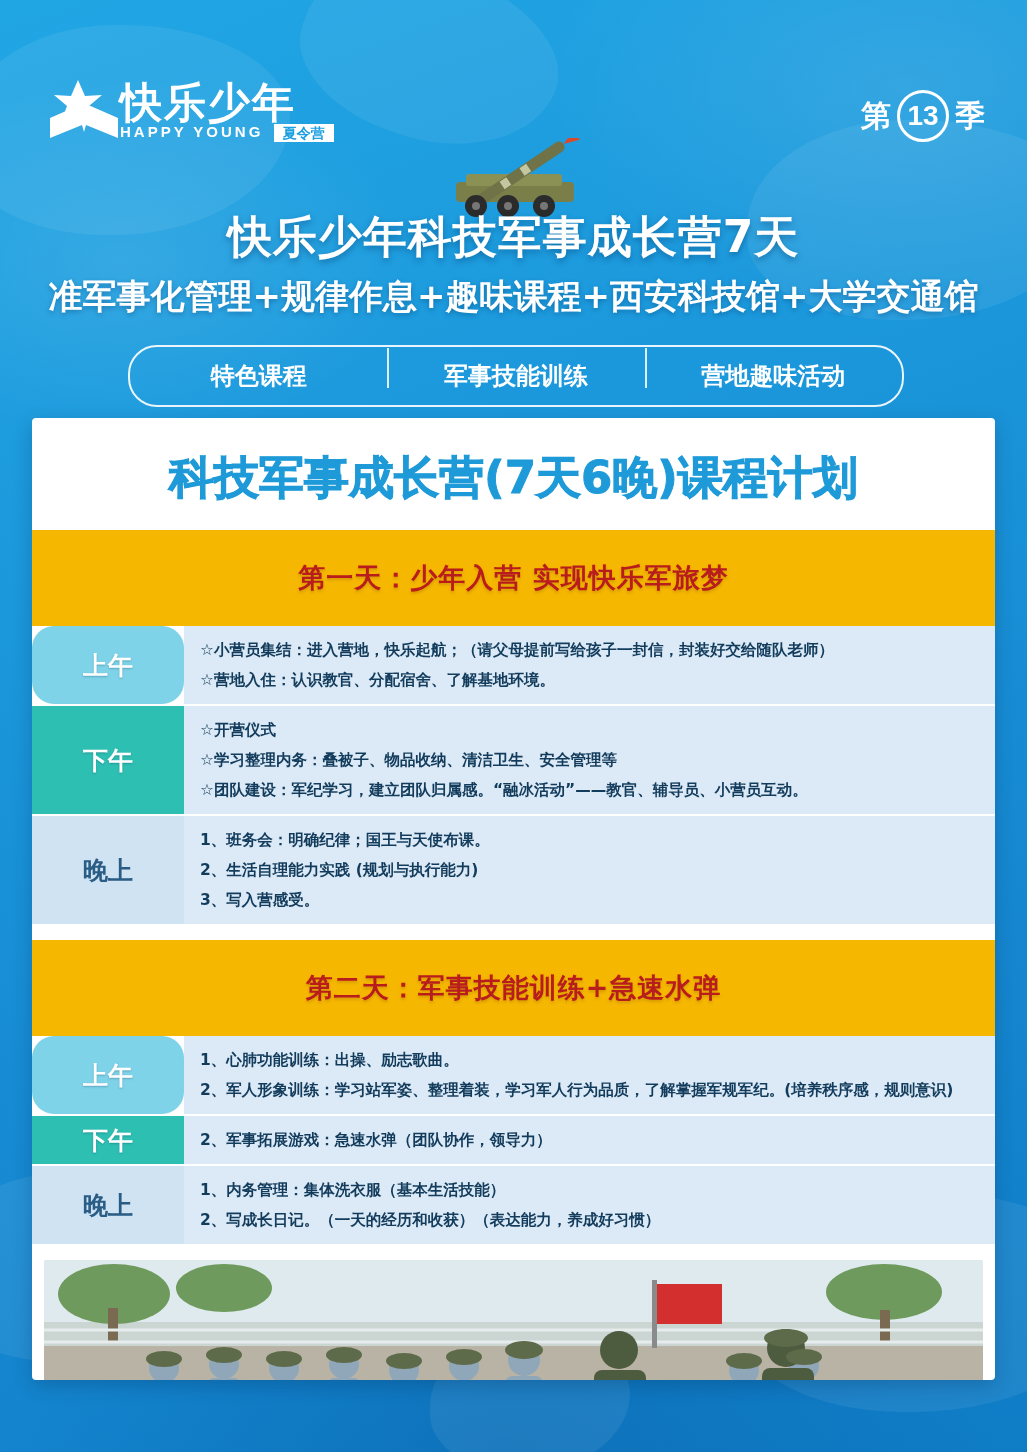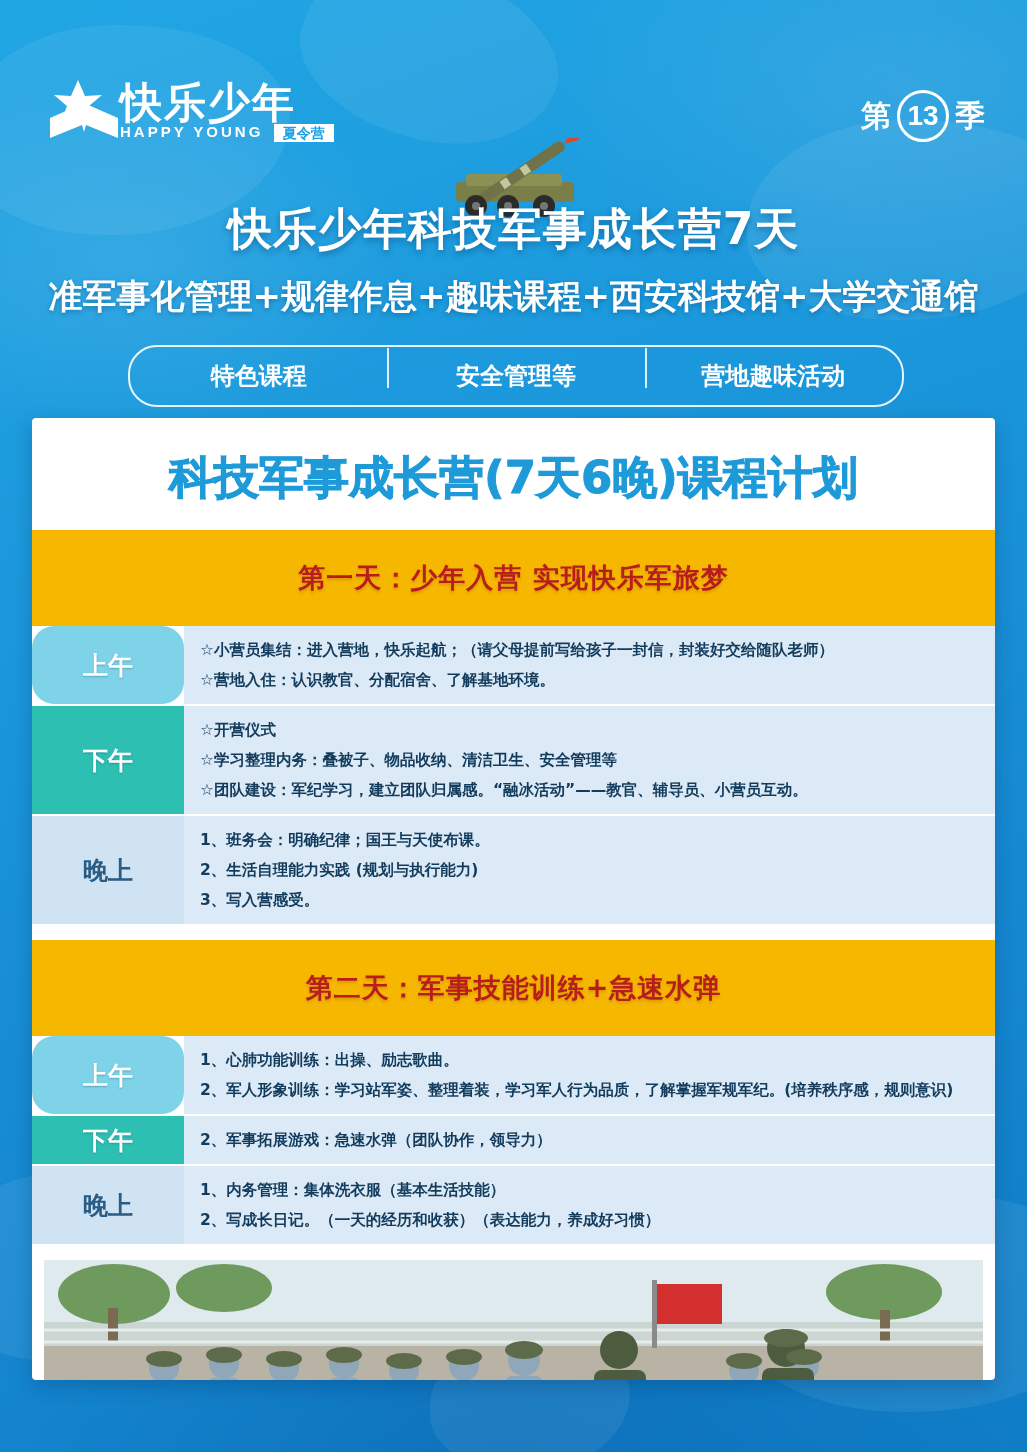--- a/index.html
+++ b/index.html
@@ -43,21 +43,21 @@
     width:46px;height:46px;border:3px solid #fff;border-radius:50%;
     display:flex;align-items:center;justify-content:center;font-size:28px;font-weight:bold;
   }
 
   
   .rocket{
     position:absolute;left:50%;top:138px;transform:translateX(-50%);
     width:220px;height:84px;
   }
   .title-main{
-    position:absolute;top:200px;width:100%;text-align:center;
+    position:absolute;top:208px;width:100%;text-align:center;
     color:#fff;font-size:44px;font-weight:bold;letter-spacing:1px;
     text-shadow:0 3px 6px rgba(0,60,110,0.45);
     font-family:"DejaVu Sans",sans-serif;
   }
   .title-sub{
     position:absolute;top:274px;width:100%;text-align:center;
     color:#fff;font-size:34px;font-weight:bold;letter-spacing:0px;
     text-shadow:0 2px 5px rgba(0,60,110,0.40);
     font-family:"DejaVu Sans",sans-serif;
   }
@@ -169,21 +169,21 @@
           <circle cx="140" cy="68" r="4" fill="#767676"></circle>
       </g>
     </svg>
   </div>
 
   <div class="title-main">快乐少年科技军事成长营7天</div>
   <div class="title-sub">准军事化管理+规律作息+趣味课程+西安科技馆+大学交通馆</div>
 
   <div class="pill-bar">
     <div class="pill-item">特色课程</div>
-    <div class="pill-item">安全管理等</div>
+    <div class="pill-item">军事技能训练</div>
     <div class="pill-item">营地趣味活动</div>
   </div>
 
   <div class="card">
     <div class="card-title">科技军事成长营(7天6晚)课程计划</div>
 
     <div class="day-header">第一天：少年入营 实现快乐军旅梦</div>
 
     <div class="sched-row">
       <div class="sched-time t-morning">上午</div>

